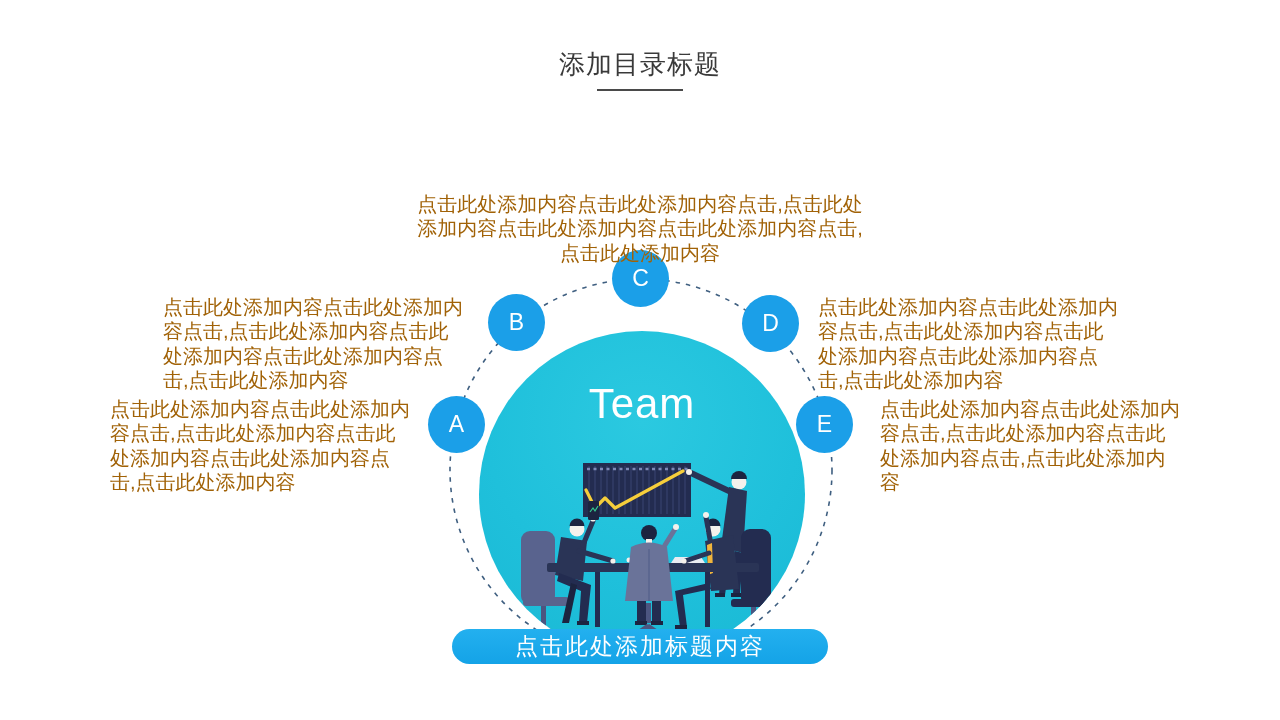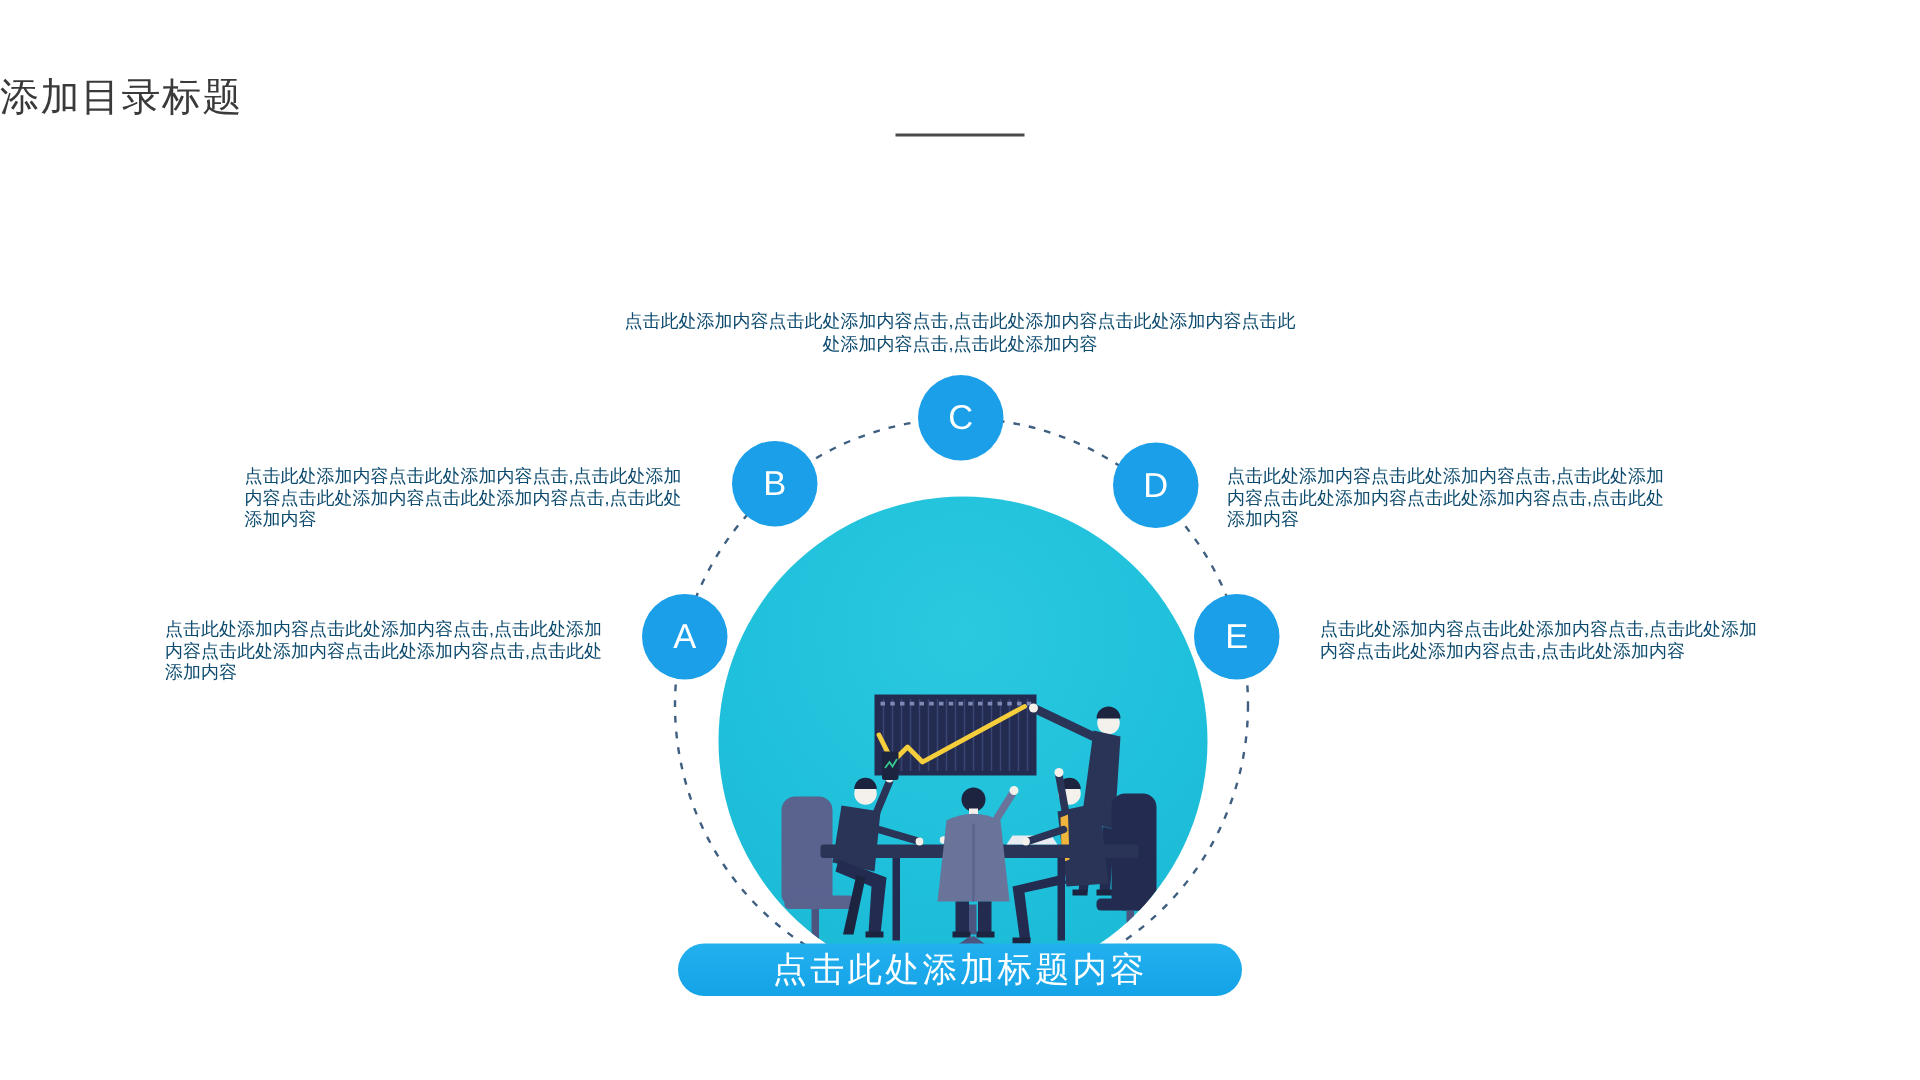--- a/index.html
+++ b/index.html
@@ -1,21 +1,21 @@
 <!DOCTYPE html>
 <html><head>
 <meta charset="utf-8">
 <style>
   html,body{margin:0;padding:0;}
   body{
     width:1280px;height:720px;position:relative;overflow:hidden;
     background:#ffffff;
     font-family:"Liberation Sans","DejaVu Sans",sans-serif;
   }
-  .title-wrap{position:absolute;top:50px;left:0;width:1280px;z-index:5;}
+  .title-wrap{position:absolute;top:50px;left:0;width:1280px;text-align:center;z-index:5;}
   .page-title{
     font-size:26px;color:#3a3a3a;font-weight:500;letter-spacing:1px;line-height:1.15;
   }
   .title-underline{width:86px;height:2px;background:#4a4a4a;margin:9px auto 0 auto;}
 
   .dash-ring-svg{position:absolute;left:0;top:0;z-index:1;pointer-events:none;}
 
   .team-circle{
     position:absolute;left:479px;top:331px;width:326px;height:326px;border-radius:50%;
     background:radial-gradient(circle at 50% 28%, #2bc9e0 0%, #1fc0db 55%, #19b8d4 100%);
@@ -33,22 +33,22 @@
     display:flex;align-items:center;justify-content:center;
     z-index:3;user-select:none;
   }
   .badge-a{left:428px;top:396px;}
   .badge-b{left:488px;top:294px;}
   .badge-c{left:612px;top:250px;}
   .badge-d{left:742px;top:295px;}
   .badge-e{left:796px;top:396px;}
 
   .caption{
-    position:absolute;font-size:12px;color:#0c4a6e;line-height:1.22;
-    text-align:left;z-index:3;margin-top:15px;
+    position:absolute;font-size:20px;color:#a16207;line-height:1.22;
+    text-align:left;z-index:3;
   }
   .caption-c{left:415px;top:192px;width:450px;text-align:center;}
   .caption-b{left:163px;top:295px;width:300px;}
   .caption-d{left:818px;top:295px;width:300px;}
   .caption-a{left:110px;top:397px;width:300px;}
   .caption-e{left:880px;top:397px;width:300px;}
 
   .banner{
     position:absolute;left:452px;top:629px;width:376px;height:35px;border-radius:18px;
     background:linear-gradient(180deg,#23b0ef 0%,#14a3e7 100%);
@@ -63,20 +63,21 @@
 <div class="title-wrap">
   <div class="page-title">添加目录标题</div>
   <div class="title-underline"></div>
 </div>
 
 <svg class="dash-ring-svg" width="1280" height="720" viewBox="0 0 1280 720">
   <circle cx="641" cy="470" r="191" fill="none" stroke="#3f5f80" stroke-width="1.6" stroke-dasharray="4.5 6"></circle>
 </svg>
 
 <div class="team-circle">
+  <div class="team-label">Team</div>
 
   <svg class="illus-svg" width="326" height="212" viewBox="0 0 326 212">
 
     <g>
       <rect x="104" y="18" width="108" height="54" fill="#232c50"></rect>
       <path d="M110 21V69M116 21V69M122 21V69M128 21V69M134 21V69M140 21V69M146 21V69M152 21V69M158 21V69M164 21V69M170 21V69M176 21V69M182 21V69M188 21V69M194 21V69M200 21V69M206 21V69" stroke="#3a4573" stroke-width="1"></path>
       <line x1="108" y1="24" x2="209" y2="24" stroke="#7e88b5" stroke-width="2.5" stroke-dasharray="3 3.5"></line>
       <path d="M107 45 L116 63 L126 53 L136 63 L204 26" fill="none" stroke="#f6ce3b" stroke-width="3.2" stroke-linecap="round" stroke-linejoin="round"></path>
     </g>
 

